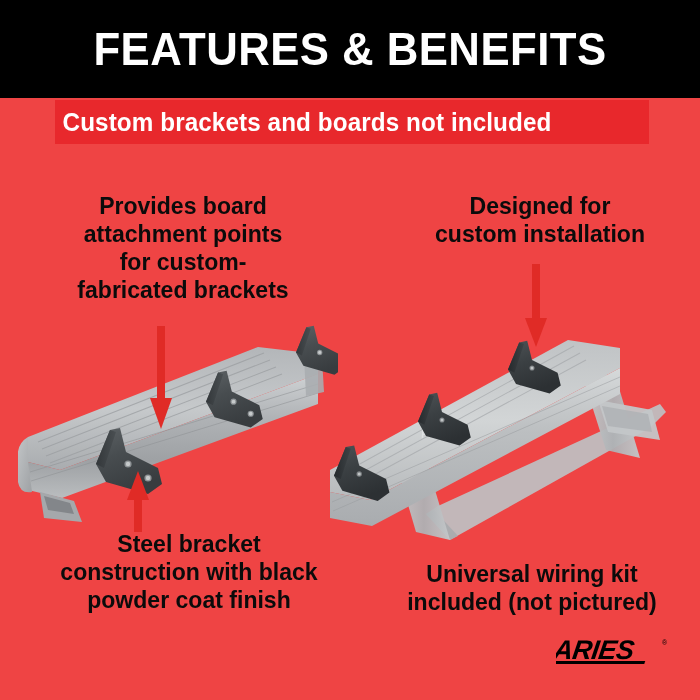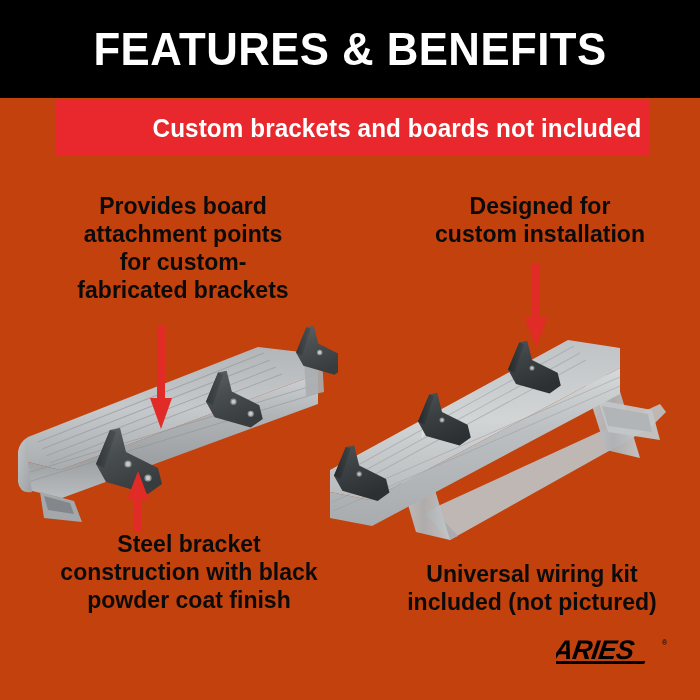--- a/index.html
+++ b/index.html
@@ -12,21 +12,21 @@
     background: #ffffff;
     font-family: "Liberation Sans", sans-serif;
     overflow: hidden;
     position: relative;
   }
 
   #infographic {
     position: relative;
     width: 700px;
     height: 700px;
-    background: #c2410c;
+    background: #ef4444;
     overflow: hidden;
   }
 
   
   .header-band {
     position: absolute;
     left: 0;
     top: 0;
     width: 700px;
     height: 98px;
@@ -50,25 +50,25 @@
     transform-origin: center center;
     white-space: nowrap;
   }
 
   
   .subbanner {
     position: absolute;
     left: 55px;
     top: 100px;
     width: 594px;
-    height: 56px;
+    height: 44px;
     background: #e8282c;
     display: flex;
     align-items: center;
-    justify-content: flex-end;
+    justify-content: flex-start;
   }
   .subbanner-text {
     color: #ffffff;
     font-family: "Liberation Sans Narrow", "Liberation Sans", sans-serif;
     font-weight: bold;
     font-size: 25px;
     letter-spacing: 0.1px;
     white-space: nowrap;
     transform: scaleX(0.97);
   }

